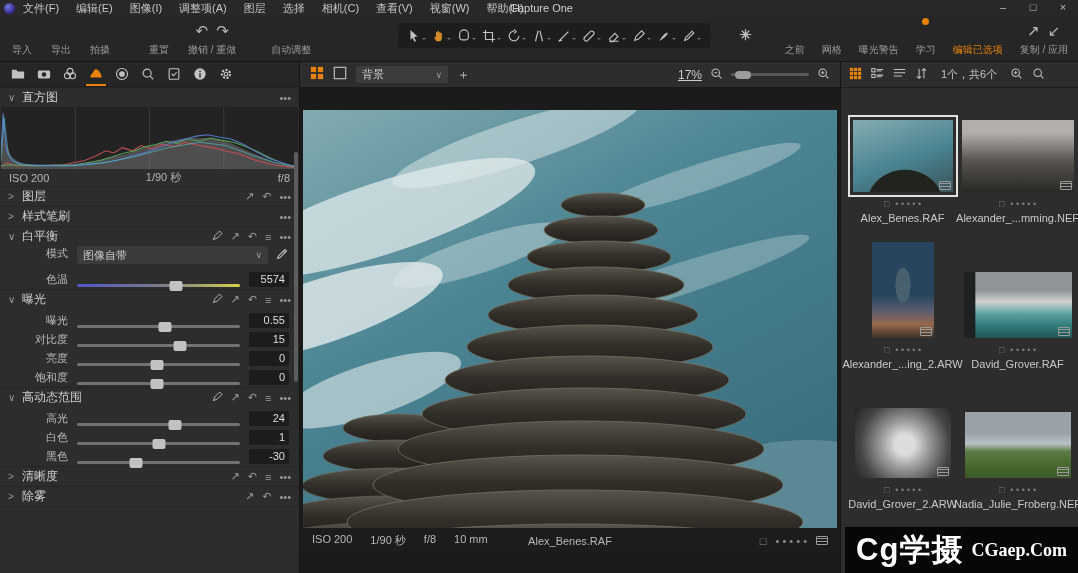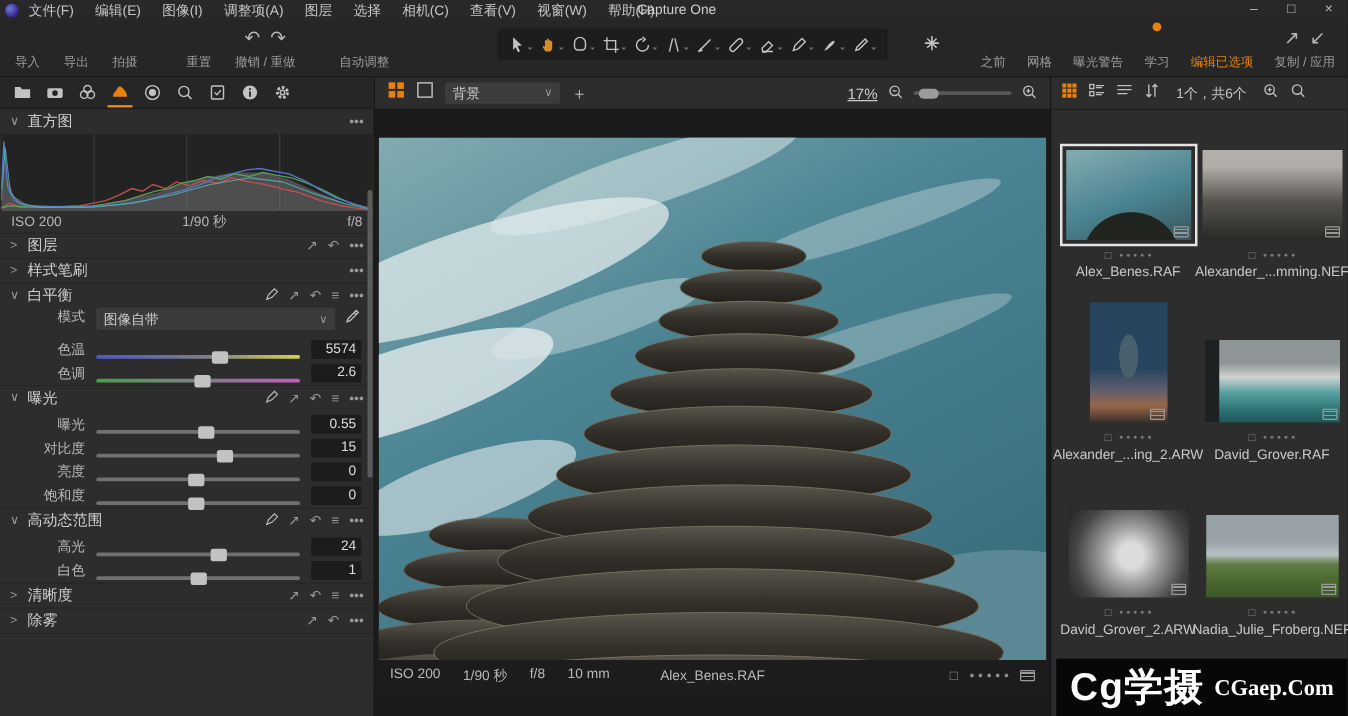--- a/index.html
+++ b/index.html
@@ -468,27 +468,20 @@
           <path d="M2 14l1-3 6-6 2 2-6 6zM9 5l2-2 2 2-2 2"></path>
         </svg></span>
   </div>
   <div class="srow">
     <span class="slabel">色温</span>
     <span class="track grad-temp">
       <span class="handle" style="left: 61%;"></span>
       </span>
     <span class="vbox">5574</span>
   </div>
-  <div class="srow">
-    <span class="slabel">色调</span>
-    <span class="track grad-tint">
-      <span class="handle" style="left: 52%;"></span>
-      </span>
-    <span class="vbox">2.6</span>
-  </div>
   <div class="spacer2"></div>
 
   <div class="sec-head">
     <span class="chev">∨</span>
     <span>曝光</span>
     <span class="sec-icons">
       <span><svg class="licon" viewBox="0 0 16 16">
             <path d="M2 14l2-5.5L11 1.5 14.5 5 8 11.5z"></path>
           </svg></span>
       <span>↗</span>
@@ -546,20 +539,27 @@
       <span class="handle" style="left: 60%;"></span>
       </span>
     <span class="vbox">24</span>
   </div>
   <div class="srow">
     <span class="slabel">白色</span>
     <span class="track">
       <span class="handle" style="left: 50%;"></span>
       </span>
     <span class="vbox">1</span>
+  </div>
+  <div class="srow">
+    <span class="slabel">黑色</span>
+    <span class="track">
+      <span class="handle" style="left: 36%;"></span>
+      </span>
+    <span class="vbox">-30</span>
   </div>
   <div class="spacer2"></div>
 
   <div class="sec-head">
     <span class="chev">&gt;</span>
     <span>清晰度</span>
     <span class="sec-icons">
       <span>↗</span>
       <span>↶</span>
       <span>≡</span>

